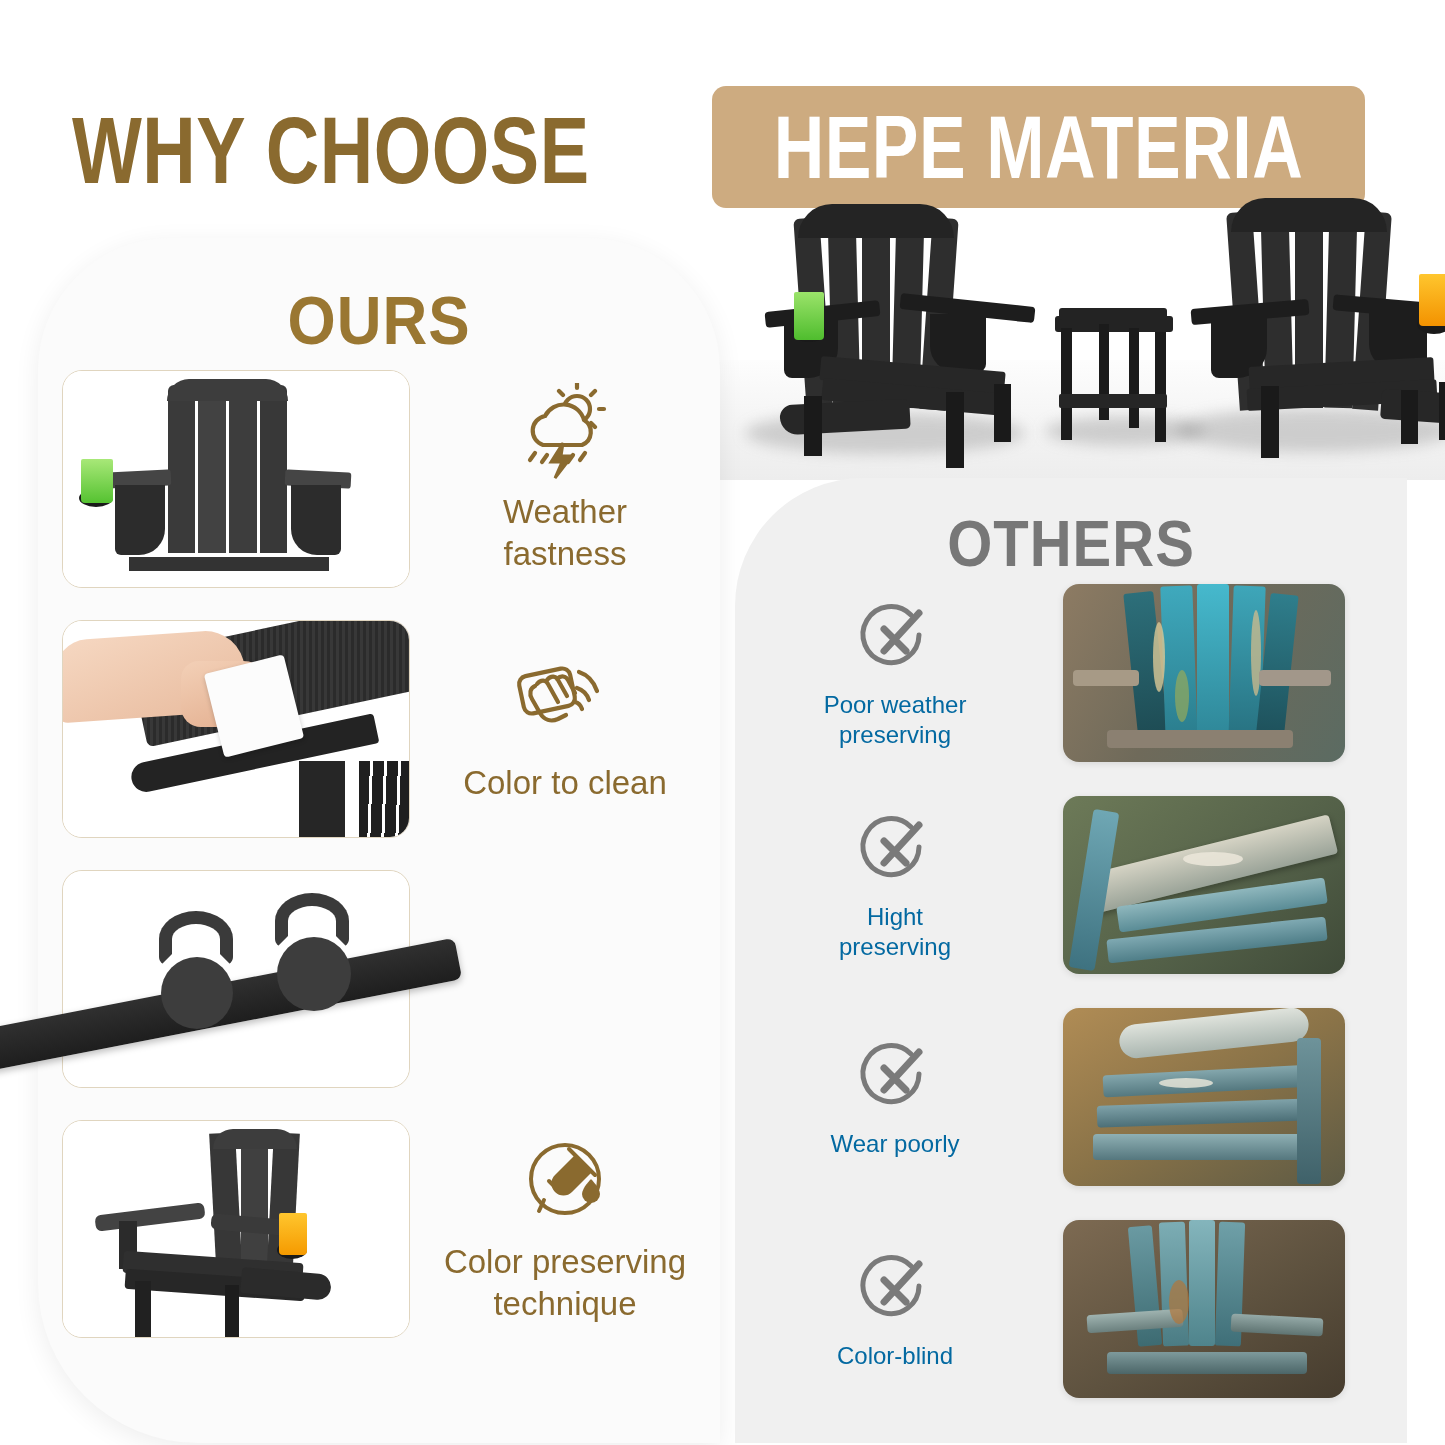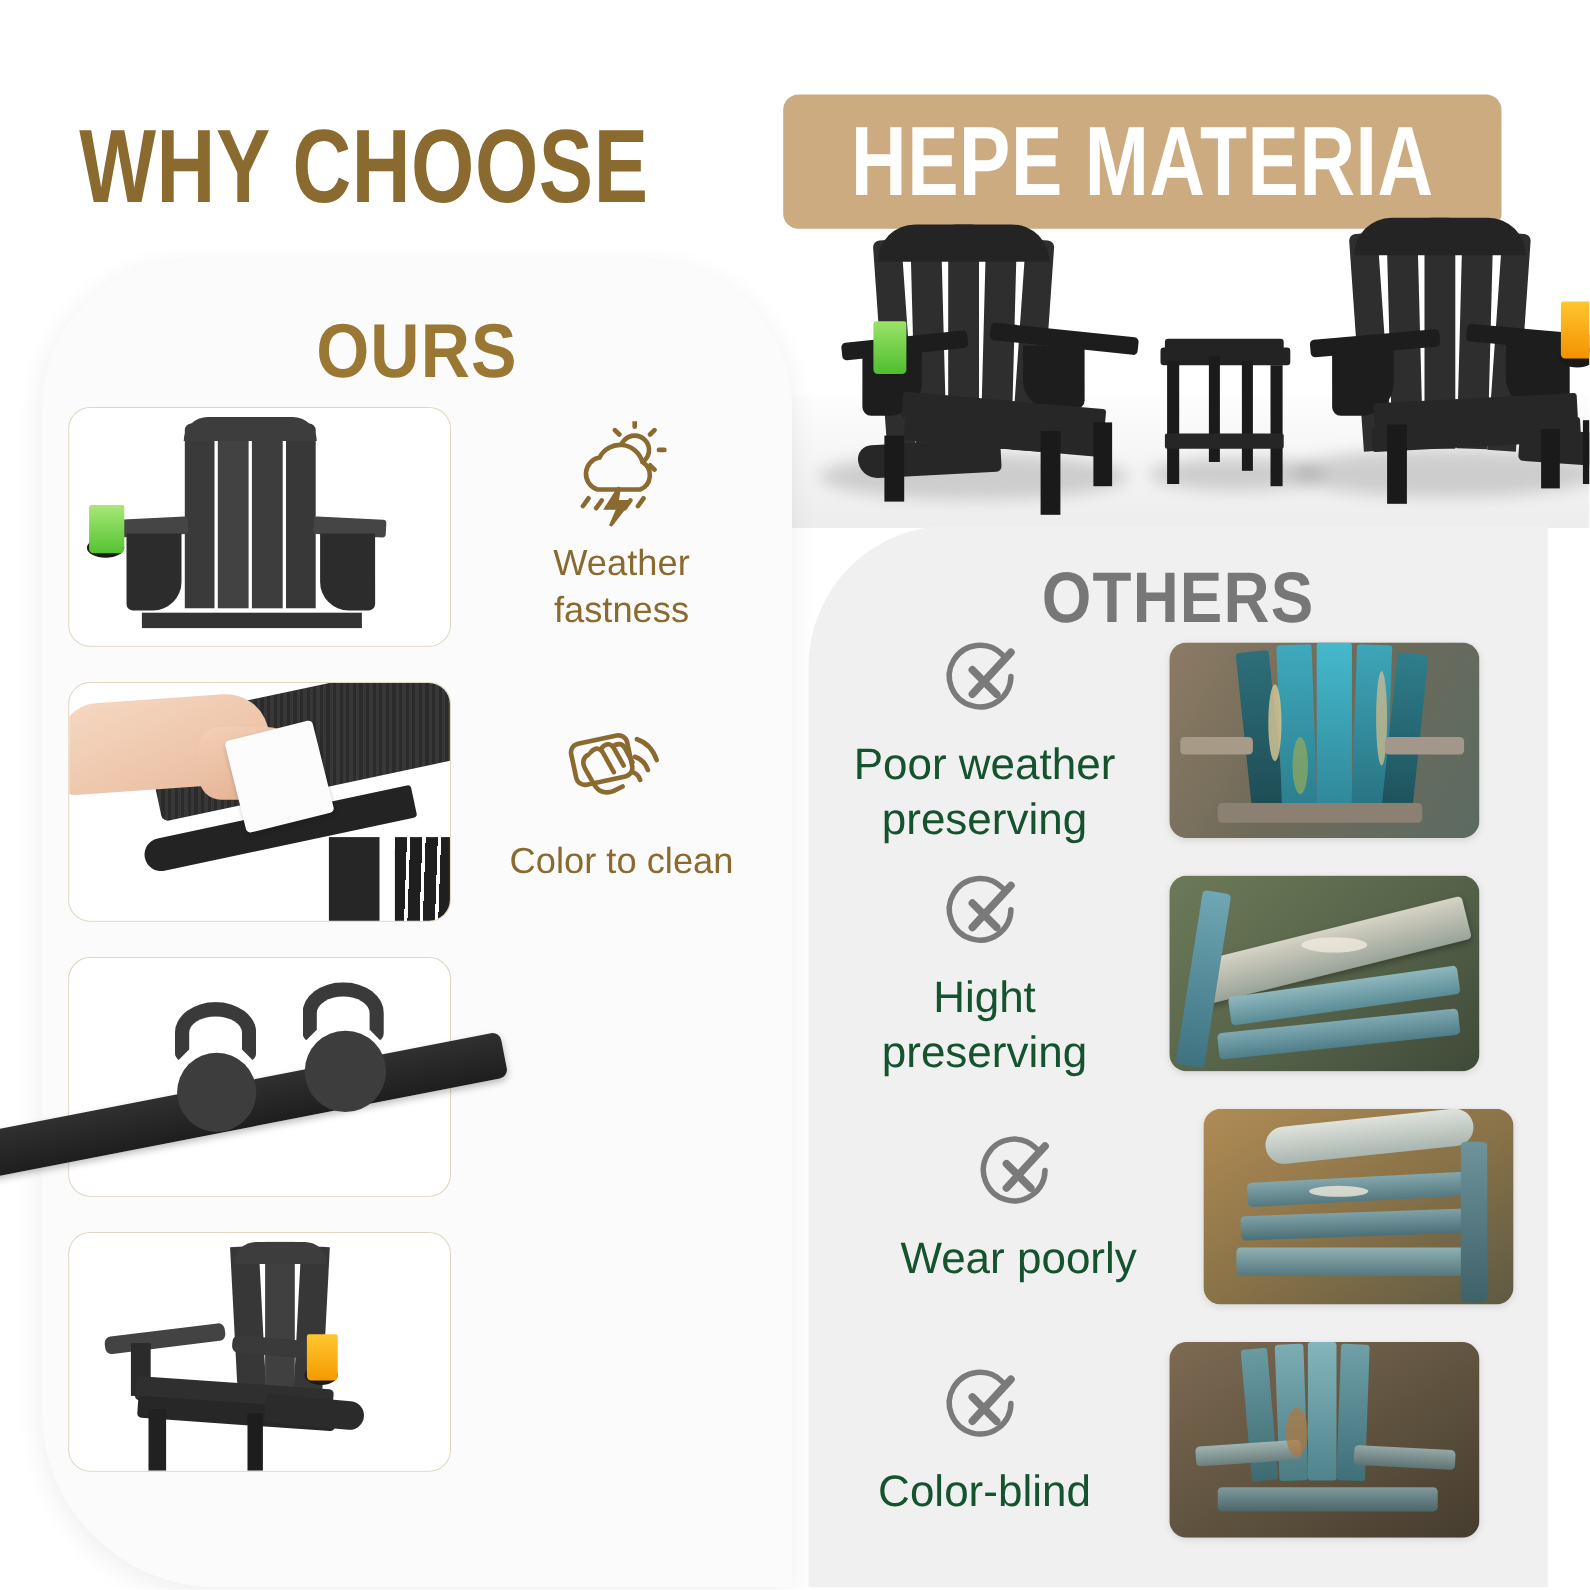--- a/index.html
+++ b/index.html
@@ -85,21 +85,21 @@
     border-radius: 128px 0 0 0;
   }
   .others-heading {
     position: absolute; left: 0; top: 28px; width: 672px; text-align: center;
     font-size: 58px; font-weight: 700; letter-spacing: 1px; color: #777777;
     transform: scaleY(1.12); transform-origin: center top;
   }
   .others-row { position: absolute; left: 0; width: 672px; display: flex; align-items: center; }
   .oth-feature { width: 320px; text-align: center; flex: none; }
   .oth-feature .ficon { height: 86px; display:flex; align-items:center; justify-content:center; }
-  .oth-feature .flabel { margin-top: 8px; font-size: 40px; line-height: 1.26; color: #14532d; }
+  .oth-feature .flabel { margin-top: 8px; font-size: 24px; line-height: 1.26; color: #0369a1; }
   .oth-thumb {
     position: relative; width: 282px; height: 178px; margin-left: 8px;
     border-radius: 16px; overflow: hidden; flex: none;
     box-shadow: 0 2px 7px rgba(0,0,0,0.10);
   }
 
   
   .w-bg { position:absolute; inset:0; }
   .w-slat { position:absolute; border-radius: 3px; }
   .w-plank { position:absolute; border-radius: 4px; }
@@ -274,20 +274,35 @@
         <div class="wood" style="left:148px; top:96px; width:86px; height:16px; background:#3a3a3a; border-radius:6px; transform:rotate(5deg);"></div>
         <div class="wood" style="left:56px; top:100px; width:18px; height:48px; background:#2b2b2b;"></div>
         <div class="wood" style="left:60px; top:136px; width:180px; height:22px; background:#2f2f2f; border-radius:4px; transform:rotate(4deg);"></div>
         <div class="wood" style="left:62px; top:154px; width:180px; height:20px; background:#272727; border-radius:4px; transform:rotate(4deg);"></div>
         <div class="wood" style="left:178px; top:150px; width:90px; height:26px; background:#2b2b2b; border-radius:6px 20px 20px 6px; transform:rotate(5deg);"></div>
         <div class="wood" style="left:72px; top:160px; width:16px; height:56px; background:#212121;"></div>
         <div class="wood" style="left:162px; top:164px; width:14px; height:52px; background:#1d1d1d;"></div>
         <div class="cup-holder" style="left:214px; top:120px; width:30px; height:18px;"></div>
         <div class="cup" style="left:216px; top:92px; width:28px; height:42px; background:linear-gradient(180deg,#ffc62e,#f59a00);"></div>
       </div>
+      <div class="feature">
+        <div class="ficon">
+          <svg width="96" height="96" viewBox="0 0 96 96" fill="none" stroke="#8a6a2f" stroke-width="4" stroke-linecap="round" stroke-linejoin="round">
+            <circle cx="48" cy="46" r="34"></circle>
+            <path d="M58 22 38 42a12 12 0 0 0 17 17l20-20z" fill="#8a6a2f" stroke="none"></path>
+            <path d="M52 16 78 42M32 48l8 8"></path>
+            <path d="M74 46c0 0-9 9-9 15a9 9 0 0 0 18 0c0-6-9-15-9-15z" fill="#8a6a2f" stroke="none"></path>
+            <path d="M27 67 22 78"></path>
+          </svg>
+        </div>
+        <div class="flabel">
+          <div>Color preserving</div>
+          <div>technique</div>
+        </div>
+      </div>
     </div>
   </div>
 
   <div class="panel-others">
     <div class="others-heading">OTHERS</div>
 
     <div class="others-row" style="top:100px; height:190px;">
       <div class="oth-feature">
         <div class="ficon">
           <svg width="76" height="76" viewBox="0 0 76 76" fill="none" stroke="#7a7a7a" stroke-width="5" stroke-linecap="round">
@@ -332,21 +347,21 @@
       <div class="oth-thumb">
         <div class="w-bg" style="background:linear-gradient(140deg,#6d7a58 0%,#536048 60%,#3f4a38 100%);"></div>
         <div class="w-plank" style="left:24px; top:48px; width:250px; height:40px; background:linear-gradient(180deg,#d5d3c4,#9aa398); transform:rotate(-14deg); box-shadow:0 3px 6px rgba(0,0,0,.3);"></div>
         <div class="w-plank" style="left:18px; top:14px; width:26px; height:160px; background:linear-gradient(180deg,#6fa7b4,#3e7280); transform:rotate(9deg);"></div>
         <div class="w-plank" style="left:54px; top:96px; width:210px; height:26px; background:linear-gradient(180deg,#8fb7bd,#5a8c96); transform:rotate(-8deg);"></div>
         <div class="w-plank" style="left:44px; top:132px; width:220px; height:24px; background:linear-gradient(180deg,#7fa9b2,#4f7e88); transform:rotate(-6deg);"></div>
         <div class="peel" style="left:120px; top:56px; width:60px; height:14px; background:rgba(236,232,218,.85);"></div>
       </div>
     </div>
 
-    <div class="others-row" style="top:524px; height:190px;justify-content:center;">
+    <div class="others-row" style="top:524px; height:190px;">
       <div class="oth-feature">
         <div class="ficon">
           <svg width="76" height="76" viewBox="0 0 76 76" fill="none" stroke="#7a7a7a" stroke-width="5" stroke-linecap="round">
             <path d="M54 14a28 28 0 1 0 8 20"></path>
             <path d="M27 28 49 50M62 12 27 50" stroke-width="7"></path>
           </svg>
         </div>
         <div class="flabel">Wear poorly</div>
       </div>
       <div class="oth-thumb">

